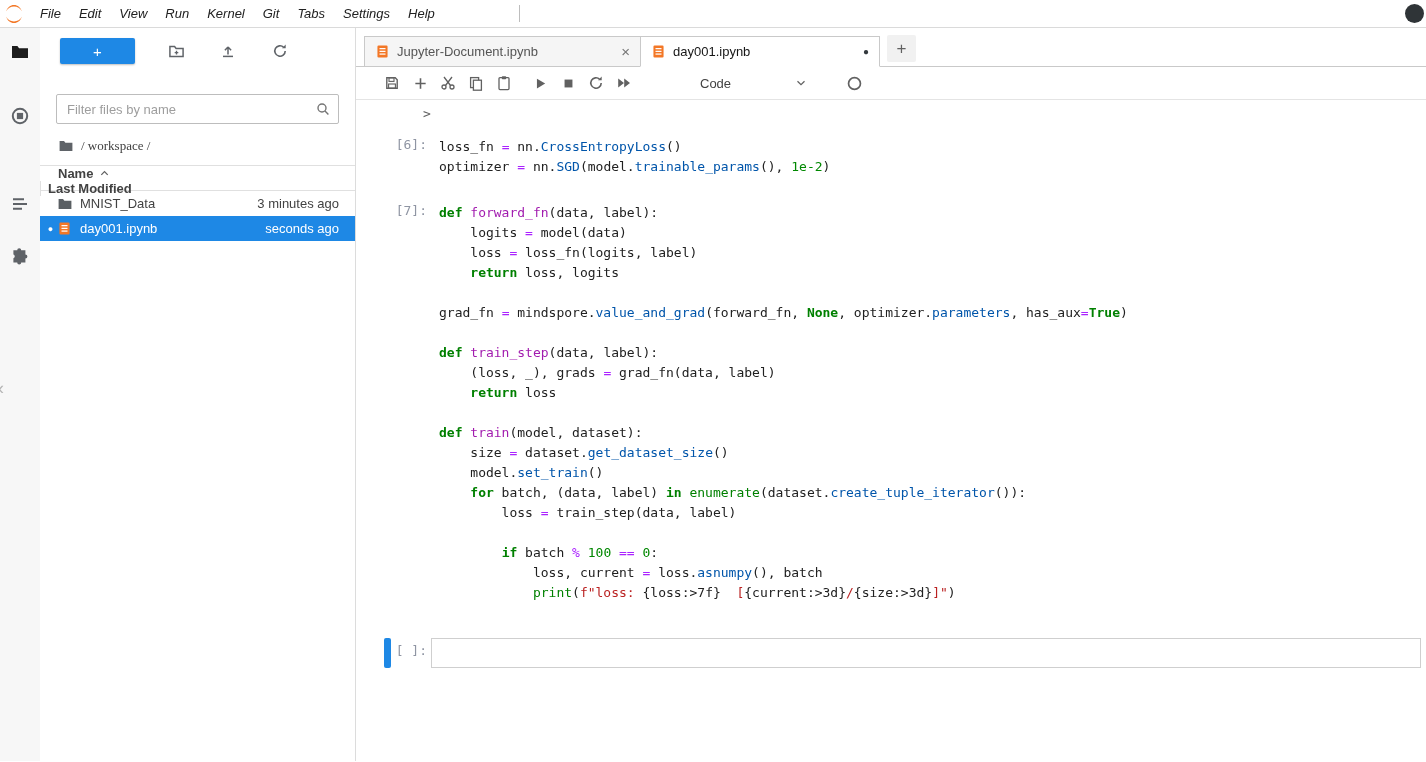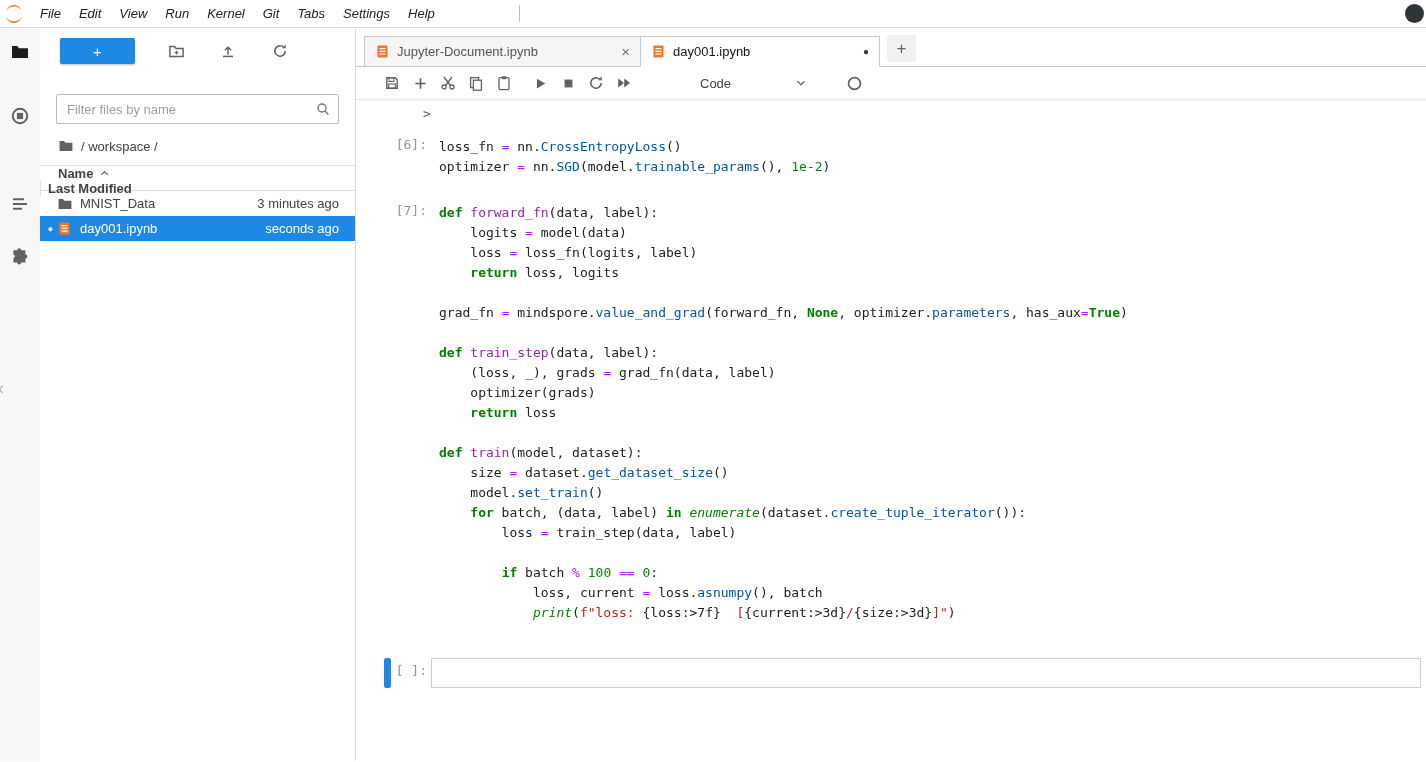--- a/index.html
+++ b/index.html
@@ -32,21 +32,21 @@
   .new-launcher { width:75px; height:26px; background:#1e88e5; color:#fff; border:none; border-radius:2px;
                   font-size:15px; line-height:1; box-shadow:0 1px 2px rgba(0,0,0,.25); cursor:pointer; }
   .fb-icon-btn { background:none; border:none; width:22px; height:22px; padding:0; margin-left:30px;
                  display:flex; align-items:center; justify-content:center; color:#5f6368; cursor:pointer; }
   .fb-icon-btn:first-of-type { margin-left:36px; }
   .fb-filter { position:relative; margin:26px 16px 0 16px; }
   .filter-input { width:100%; height:30px; border:1px solid #bdbdbd; border-radius:2px; padding:0 32px 0 10px;
                   font-size:13px; color:#424242; font-family:inherit; outline:none; }
   .filter-input::placeholder { color:#9e9e9e; }
   .search-icon { position:absolute; right:8px; top:7px; color:#757575; display:flex; }
-  .breadcrumb { display:flex; align-items:center; gap:7px; padding:14px 0 11px 18px; font-size:13px; color:#424242; }
+  .breadcrumb { display:flex; align-items:center; gap:7px; padding:14px 0 11px 18px; font-size:13px; color:#424242;font-family:Liberation Serif, serif; }
   .breadcrumb .bc-icon { color:#5f6368; display:flex; }
   .dir-header { display:flex; align-items:stretch; height:26px; border-top:1px solid #e0e0e0; border-bottom:1px solid #e0e0e0;
                 font-size:13px; font-weight:bold; color:#424242;flex-direction:column; }
   .dh-name { flex:1; padding-left:18px; display:flex; align-items:center; gap:6px; }
   .dh-mod { width:114px; border-left:1px solid #e0e0e0; padding-left:7px; display:flex; align-items:center; }
   .file-row { display:flex; align-items:center; height:25px; font-size:13px; color:#424242; padding-left:4px; cursor:default; }
   .dirty-dot { width:13px; text-align:center; font-size:9px; flex:none; }
   .file-icon { width:17px; height:16px; flex:none; margin-right:6px; display:flex; align-items:center; color:#5a5f63; }
   .file-name { flex:1; white-space:nowrap; overflow:hidden; }
   .file-modified { padding-right:16px; white-space:nowrap; }
@@ -87,21 +87,21 @@
   .cell.active .editor { border-color:#cfcfcf; }
   .code-line { white-space:pre; height:20px; }
   
   .tk-pl { color:#212121; }
   .tk-op { color:#aa22ff; }
   .tk-kw { color:#008000; font-weight:bold; }
   .tk-fn { color:#a21caf; }
   .tk-pr { color:#0055aa; }
   .tk-nu { color:#008800; }
   .tk-st { color:#ba2121; }
-  .tk-bi { color:#008000;font-style:italic; }
+  .tk-bi { color:#008000; }
   svg { display:block; }
 </style>
 </head>
 <body>
 
 <div id="app">
 
   <header class="menubar">
     <span class="logo">
       <svg viewBox="0 0 22 22" width="22" height="22">
@@ -384,21 +384,20 @@
               <div class="editor">
                 <div class="code-line"><span class="tk-kw">def </span><span class="tk-fn">forward_fn</span><span class="tk-pl">(data, label):</span></div>
                 <div class="code-line"><span class="tk-pl">    logits </span><span class="tk-op">=</span><span class="tk-pl"> model(data)</span></div>
                 <div class="code-line"><span class="tk-pl">    loss </span><span class="tk-op">=</span><span class="tk-pl"> loss_fn(logits, label)</span></div>
                 <div class="code-line"><span class="tk-pl">    </span><span class="tk-kw">return</span><span class="tk-pl"> loss, logits</span></div>
                 <div class="code-line"></div>
                 <div class="code-line"><span class="tk-pl">grad_fn </span><span class="tk-op">=</span><span class="tk-pl"> mindspore.</span><span class="tk-pr">value_and_grad</span><span class="tk-pl">(forward_fn, </span><span class="tk-kw">None</span><span class="tk-pl">, optimizer.</span><span class="tk-pr">parameters</span><span class="tk-pl">, has_aux</span><span class="tk-op">=</span><span class="tk-kw">True</span><span class="tk-pl">)</span></div>
                 <div class="code-line"></div>
                 <div class="code-line"><span class="tk-kw">def </span><span class="tk-fn">train_step</span><span class="tk-pl">(data, label):</span></div>
                 <div class="code-line"><span class="tk-pl">    (loss, _), grads </span><span class="tk-op">=</span><span class="tk-pl"> grad_fn(data, label)</span></div>
-                <div class="code-line"><span class="tk-pl">    optimizer(grads)</span></div>
                 <div class="code-line"><span class="tk-pl">    </span><span class="tk-kw">return</span><span class="tk-pl"> loss</span></div>
                 <div class="code-line"></div>
                 <div class="code-line"><span class="tk-kw">def </span><span class="tk-fn">train</span><span class="tk-pl">(model, dataset):</span></div>
                 <div class="code-line"><span class="tk-pl">    size </span><span class="tk-op">=</span><span class="tk-pl"> dataset.</span><span class="tk-pr">get_dataset_size</span><span class="tk-pl">()</span></div>
                 <div class="code-line"><span class="tk-pl">    model.</span><span class="tk-pr">set_train</span><span class="tk-pl">()</span></div>
                 <div class="code-line"><span class="tk-pl">    </span><span class="tk-kw">for</span><span class="tk-pl"> batch, (data, label) </span><span class="tk-kw">in</span><span class="tk-pl"> </span><span class="tk-bi">enumerate</span><span class="tk-pl">(dataset.</span><span class="tk-pr">create_tuple_iterator</span><span class="tk-pl">()):</span></div>
                 <div class="code-line"><span class="tk-pl">        loss </span><span class="tk-op">=</span><span class="tk-pl"> train_step(data, label)</span></div>
                 <div class="code-line"></div>
                 <div class="code-line"><span class="tk-pl">        </span><span class="tk-kw">if</span><span class="tk-pl"> batch </span><span class="tk-op">%</span><span class="tk-pl"> </span><span class="tk-nu">100</span><span class="tk-pl"> </span><span class="tk-op">==</span><span class="tk-pl"> </span><span class="tk-nu">0</span><span class="tk-pl">:</span></div>
                 <div class="code-line"><span class="tk-pl">            loss, current </span><span class="tk-op">=</span><span class="tk-pl"> loss.</span><span class="tk-pr">asnumpy</span><span class="tk-pl">(), batch</span></div>

